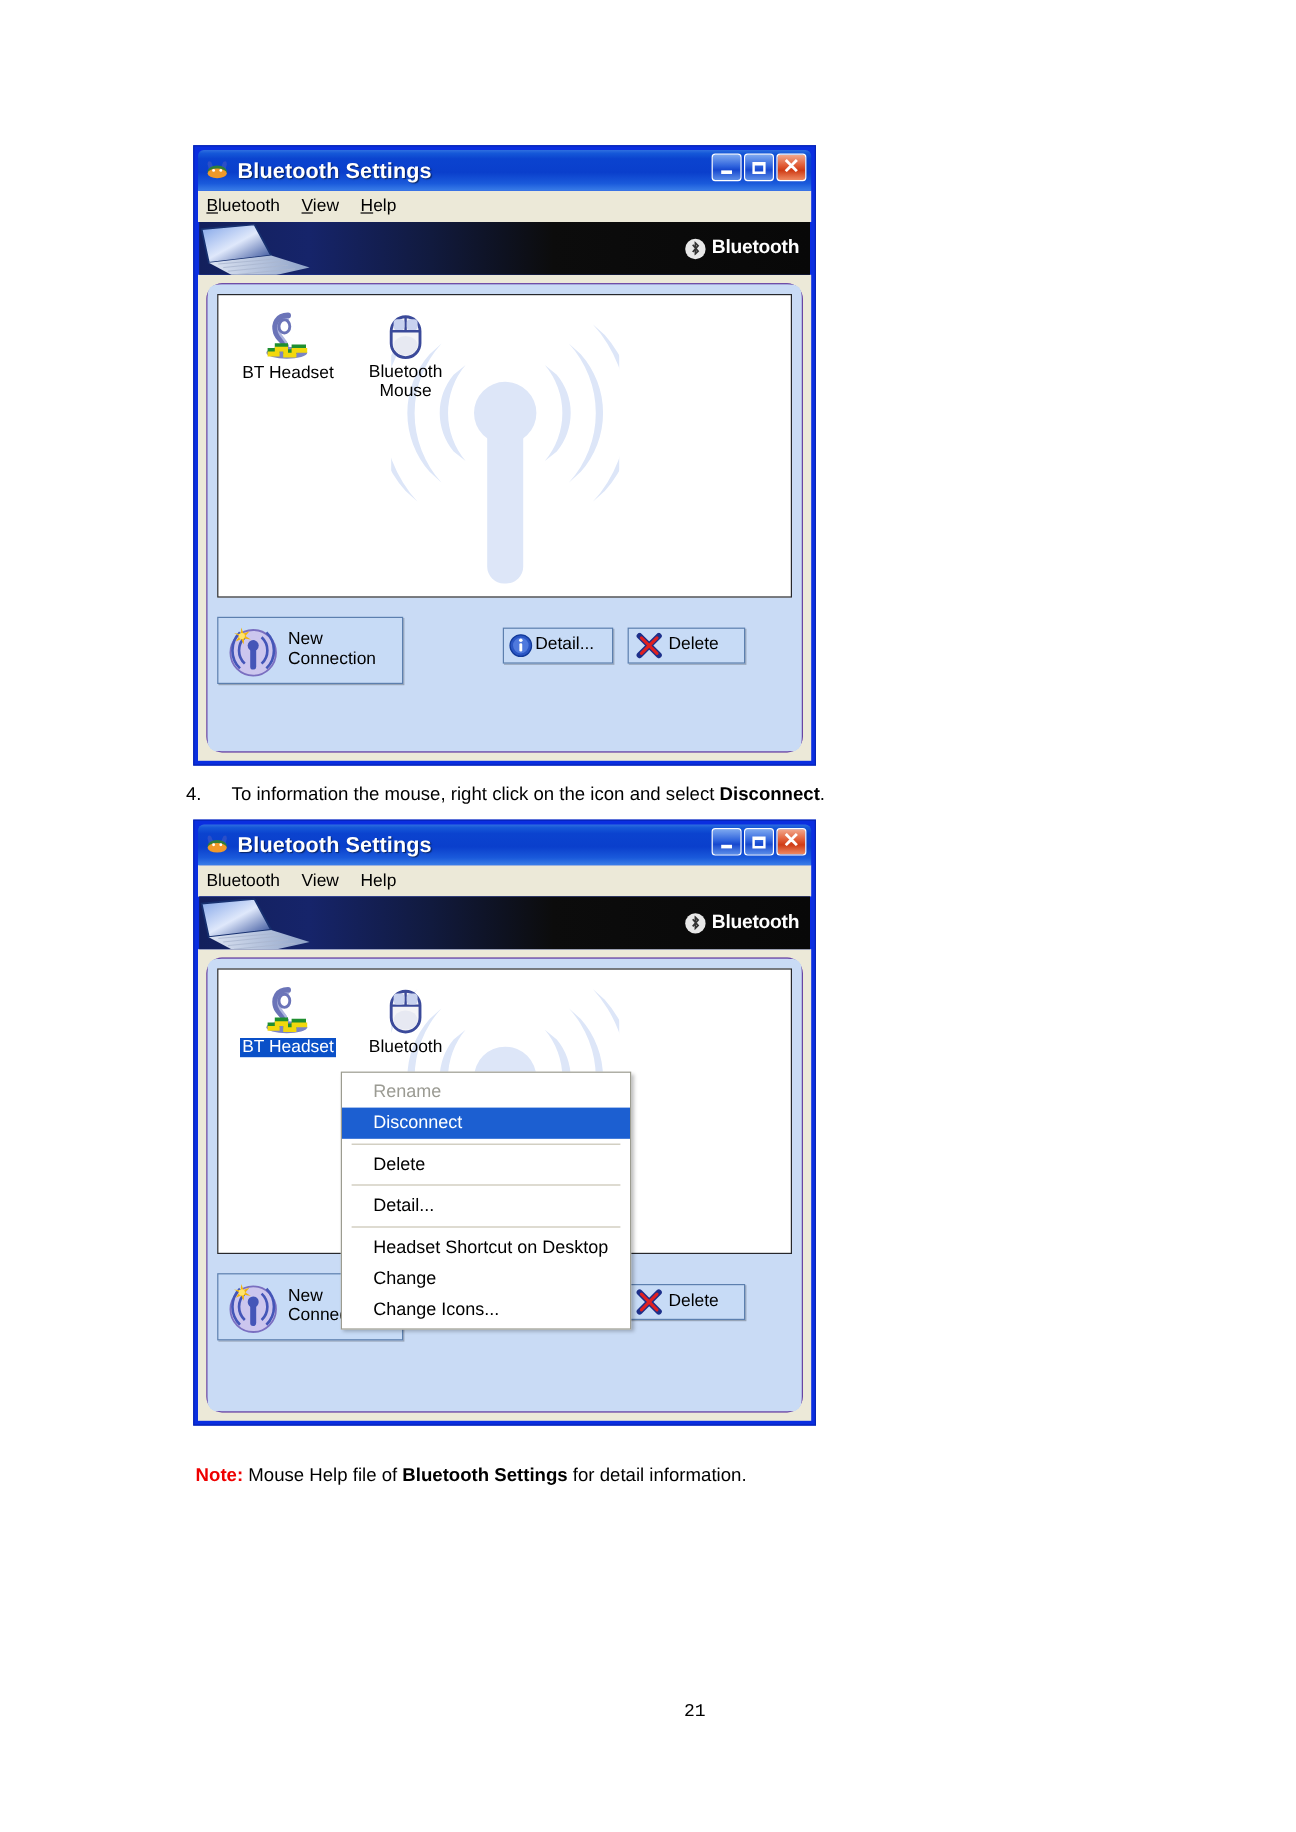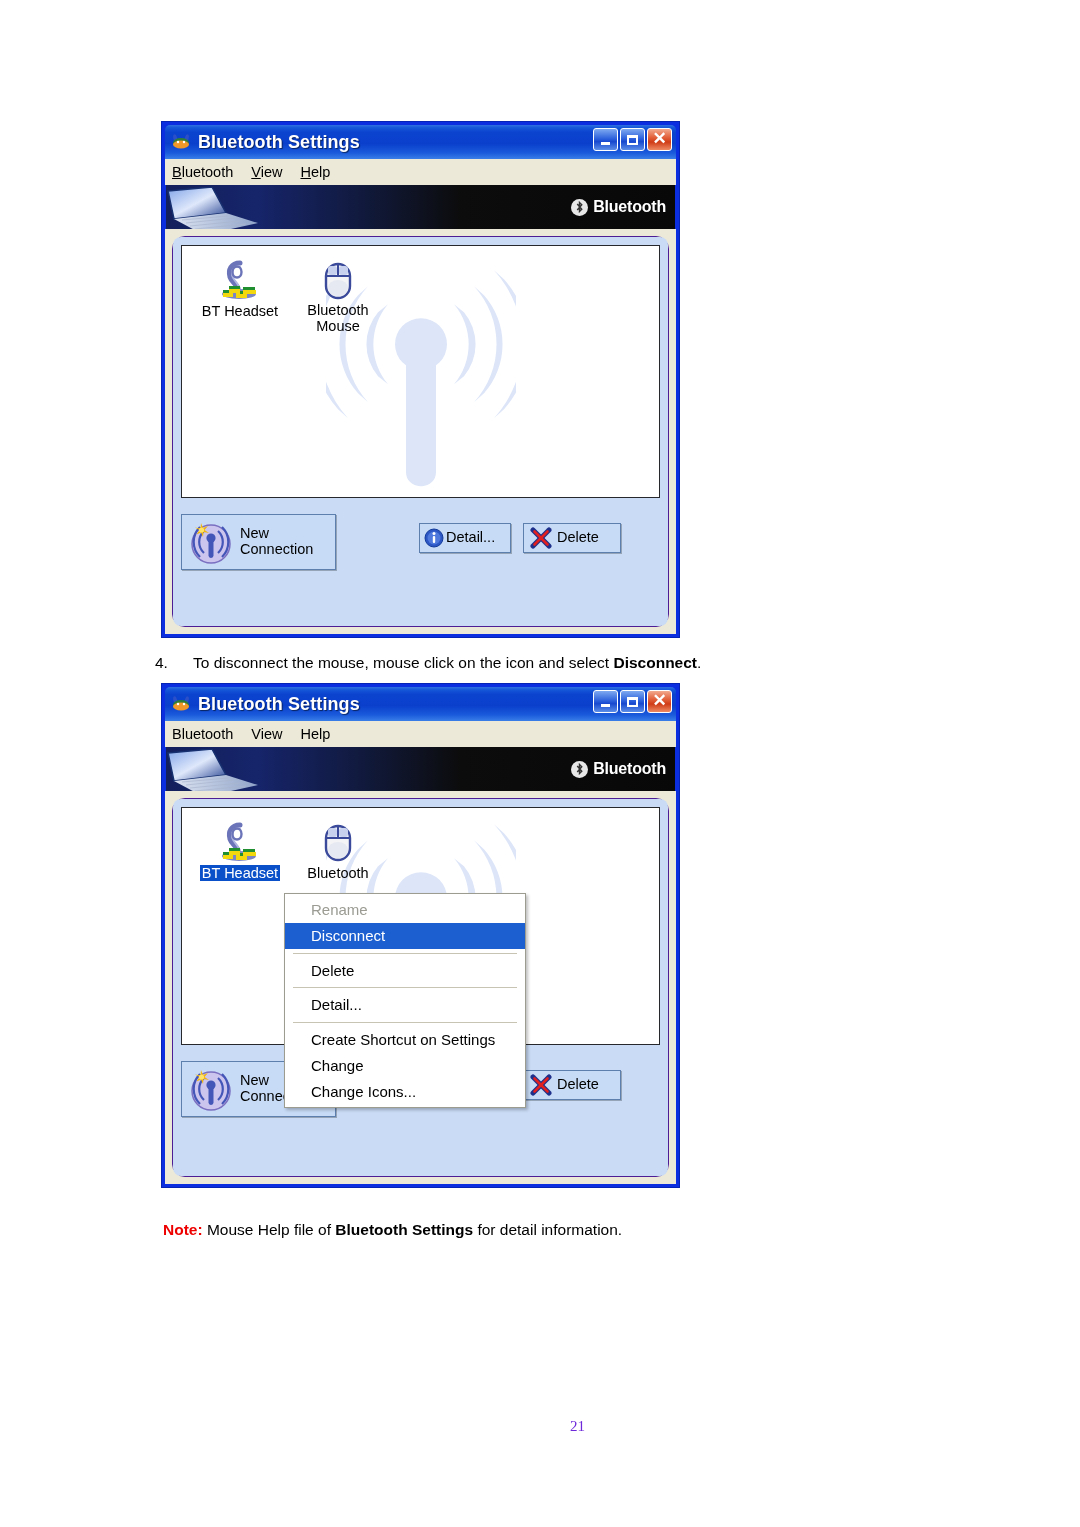--- a/index.html
+++ b/index.html
@@ -245,23 +245,23 @@
     position: absolute;
     font-size: 15.5px;
     color: #000;
     font-family: "Liberation Sans", sans-serif;
     white-space: nowrap;
   }
   .doc-text b { font-weight: bold; }
   .note-word { color: #ee0000; font-weight: bold; margin-top: 12px; }
   .page-num {
     position: absolute;
-    font-family: Liberation Serif, serif;
+    font-family: Liberation Mono, monospace;
     font-size: 15px;
-    color: #6d28d9;
+    color: #000000;
   }
   .step-num {
     position: absolute;
     font-size: 15.5px;
     font-family: "Liberation Sans", sans-serif;
     color: #000;
   }
 </style>
 </head>
 <body>
@@ -417,21 +417,21 @@
           <span class="btn-label">Delete</span>
         </div>
 
       </div>
     </div>
   </div>
 </div>
 
 <span class="step-num" style="left:155px; top:654px;">4.</span>
 <span class="doc-text" style="left:193px; top:654px;">
-  <span>To disconnect the mouse, mouse click on the icon and select </span><b>Disconnect</b><span>.</span>
+  <span>To information the mouse, right click on the icon and select </span><b>Disconnect</b><span>.</span>
 </span>
 
 <div class="bt-window" style="left:161px; top:683px; width:519px; height:505px;">
 
   <div class="titlebar">
     <span class="app-icon">
       <svg viewBox="0 0 22 22" width="22" height="22">
         <path d="M3 6 Q3 2 6 4 L8 9 L4 10 Z" fill="#2b4fc8"></path>
         <path d="M19 6 Q19 2 16 4 L14 9 L18 10 Z" fill="#2b4fc8"></path>
         <ellipse cx="11" cy="12" rx="8" ry="5" fill="#2f7d3a"></ellipse>
@@ -582,21 +582,21 @@
 </div>
 
 <div class="ctx-menu" style="left:284px; top:893px; width:242px;">
   <div class="ctx-item disabled">Rename</div>
   <div class="ctx-item highlight">Disconnect</div>
   <div class="ctx-sep"></div>
   <div class="ctx-item">Delete</div>
   <div class="ctx-sep"></div>
   <div class="ctx-item">Detail...</div>
   <div class="ctx-sep"></div>
-  <div class="ctx-item">Create Shortcut on Settings</div>
+  <div class="ctx-item">Headset Shortcut on Desktop</div>
   <div class="ctx-item">Change</div>
   <div class="ctx-item">Change Icons...</div>
 </div>
 
 <span class="doc-text" style="left:163px; top:1221px;">
   <span class="note-word">Note:</span><span> Mouse Help file of </span><b>Bluetooth Settings</b><span> for detail information.</span>
 </span>
 
 <span class="page-num" style="left:570px; top:1418px;">21</span>
 

